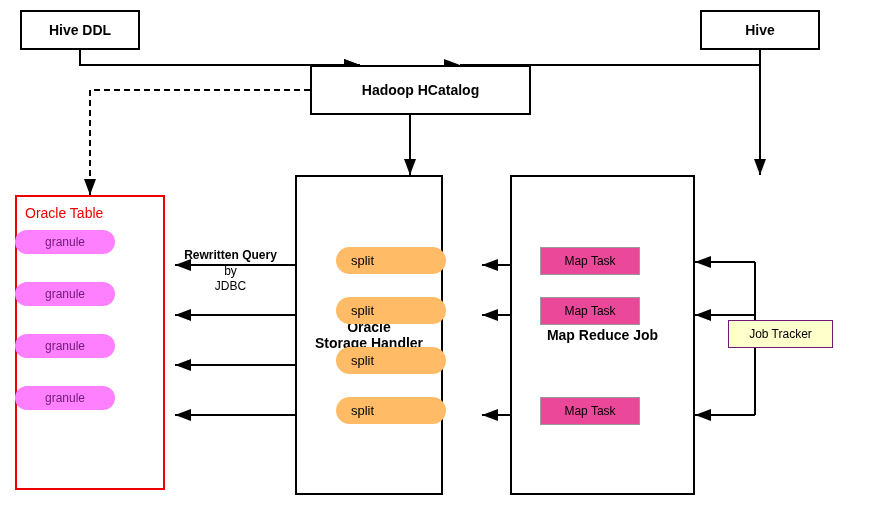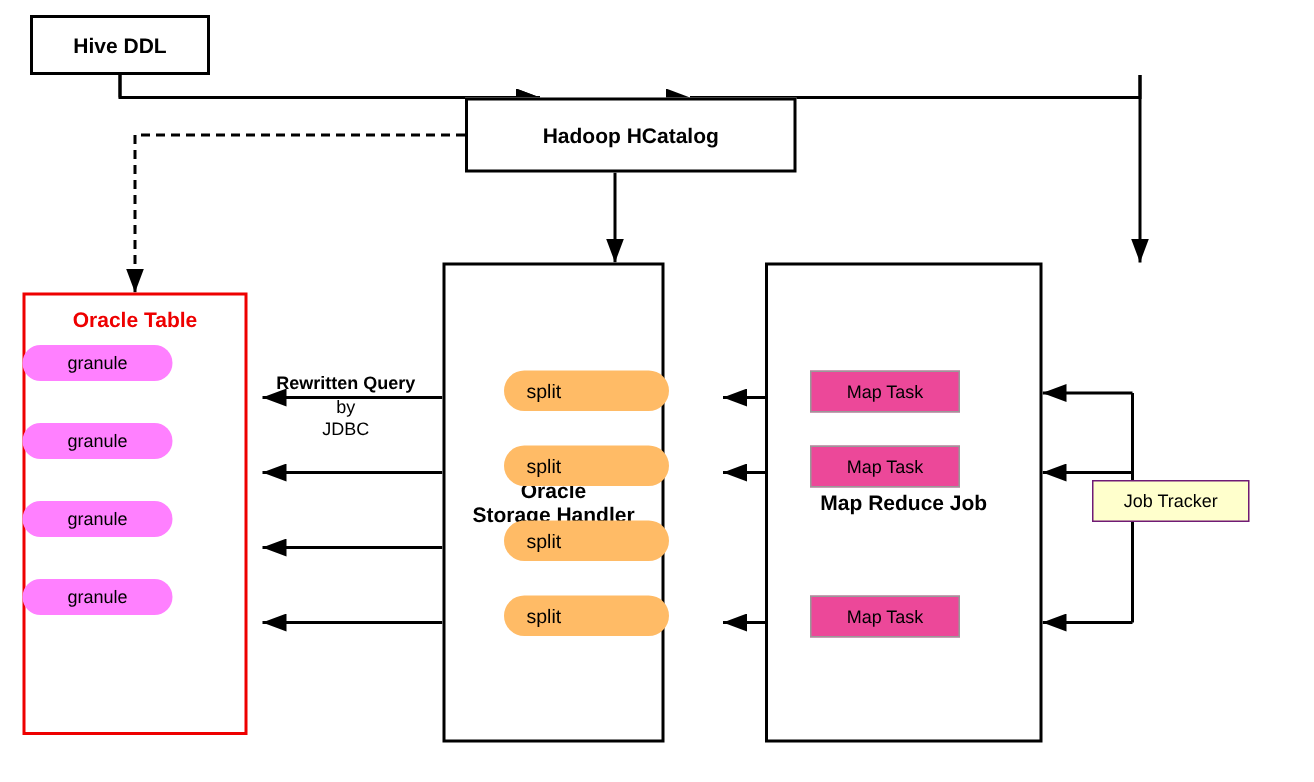--- a/index.html
+++ b/index.html
@@ -52,46 +52,46 @@
       width: 150px; height: 295px;
       border: 2px solid #e00;
       color: #e00;
       align-items: flex-start;
       justify-content: flex-start;
       padding: 8px;
       flex-direction: column;
     }
 
     .box-oracle-table .box-title {
-      font-weight: bold;
+      font-weight: normal;
       font-size: 14px;
       color: #e00;
       width: 100%;
-      text-align: center;
+      text-align: left;
       margin-bottom: 10px;
     }
 
     .box-oracle-storage {
       left: 295px; top: 175px;
       width: 148px; height: 320px;
     }
 
     .box-mapreduce {
       left: 510px; top: 175px;
       width: 185px; height: 320px; text-align: center;
     }
 
     
     .granule {
       background: #ff80ff;
       border-radius: 20px;
       padding: 5px 10px;
       font-size: 12px;
       font-weight: normal;
-      color: #000000;
+      color: #701a75;
       text-align: center;
       width: 100px;
       margin: 5px auto;
     }
 
     
     .split-pill {
       background: #ffbb66;
       border-radius: 20px;
       padding: 6px 15px;
@@ -218,20 +218,23 @@
     <line x1="755" y1="262" x2="728" y2="262" stroke="#000" stroke-width="2"></line>
     <line x1="755" y1="315" x2="728" y2="315" stroke="#000" stroke-width="2"></line>
     <line x1="755" y1="415" x2="728" y2="415" stroke="#000" stroke-width="2"></line>
 
   </svg>
 
   <div class="box box-hive-ddl">
     <span>Hive DDL</span>
   </div>
 
+  <div class="box box-hive">
+    <span>Hive</span>
+  </div>
 
   <div class="box box-hadoop">
     <span>Hadoop HCatalog</span>
   </div>
 
   <div class="box box-oracle-table">
     <div class="box-title">Oracle Table</div>
   </div>
 
   <div class="granule-container">

